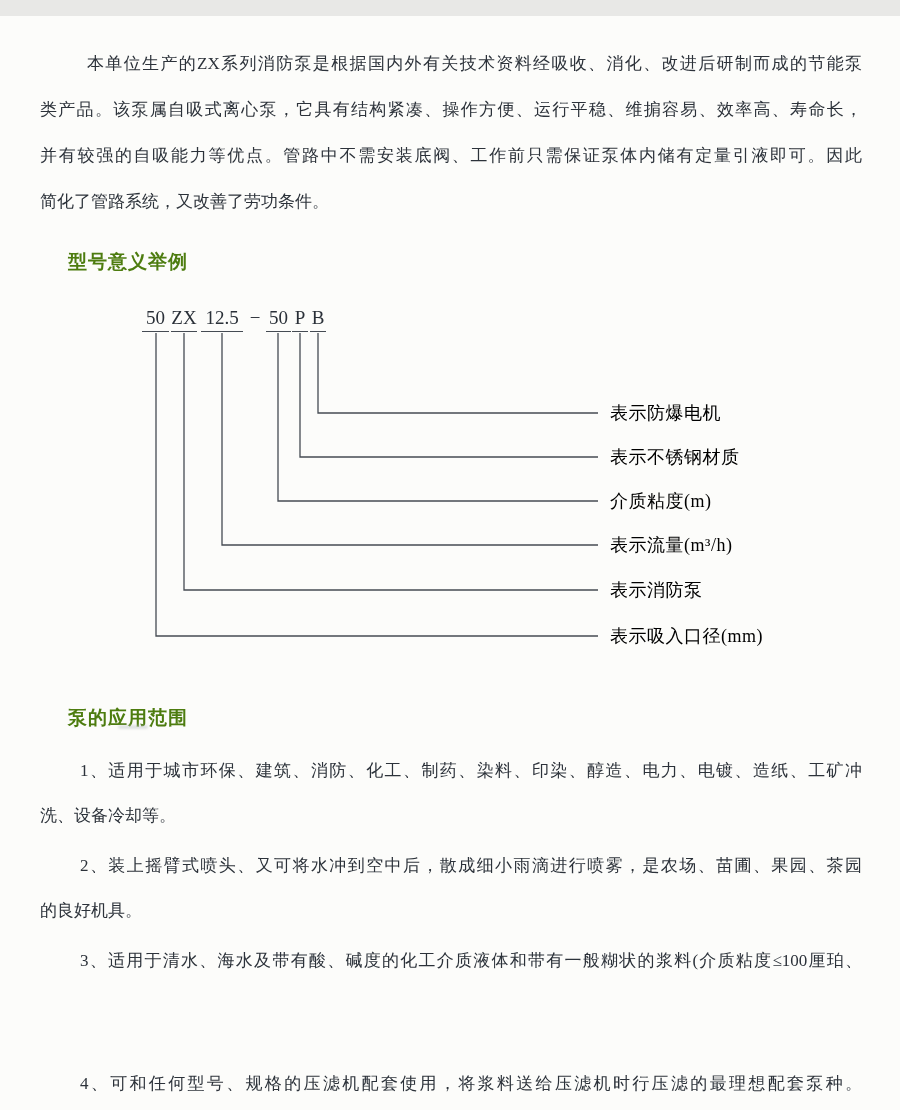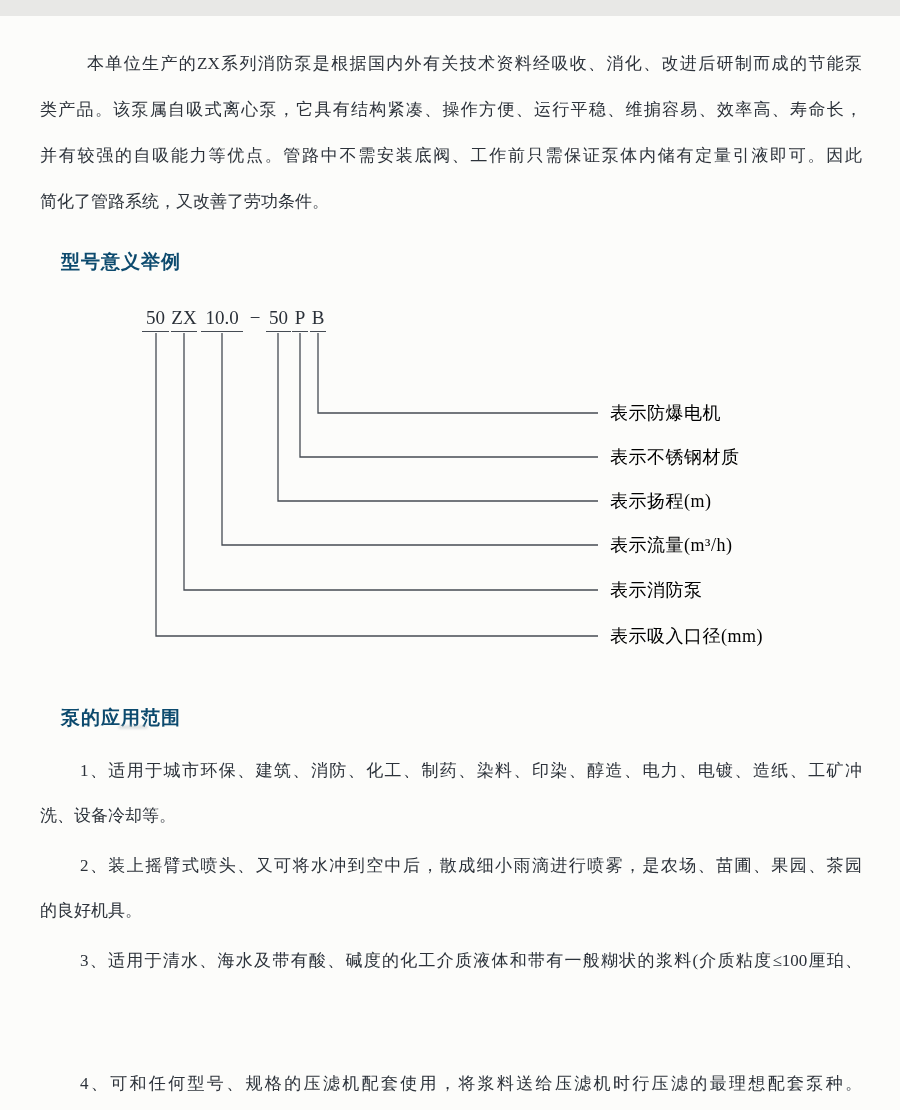--- a/index.html
+++ b/index.html
@@ -23,27 +23,27 @@
     font-size: 17px;
     text-align: justify;
     text-justify: inter-ideograph;
     white-space: nowrap;
   }
   .jfull { text-align-last: justify; white-space: normal; }
   .ind1 { text-indent: 47px; }
   .ind2 { text-indent: 40px; }
   .heading {
     position: absolute;
-    left: 61px;
+    left: 68px;
     height: 24px;
     line-height: 24px;
     font-size: 19px;
     font-weight: bold;
     letter-spacing: 1px;
-    color: #0c4a6e;
+    color: #4d7c0f;
   }
   .diagram { position: absolute; left: 0; top: 285px; width: 812px; height: 400px; }
   .tok {
     position: absolute;
     top: 5px;
     height: 26px;
     line-height: 24px;
     font-size: 19px;
     text-align: center;
     color: #2a3038;
@@ -81,38 +81,38 @@
   <div class="tline jfull ind1" style="top:36px">本单位生产的ZX系列消防泵是根据国内外有关技术资料经吸收、消化、改进后研制而成的节能泵</div>
   <div class="tline jfull" style="top:82px">类产品。该泵属自吸式离心泵，它具有结构紧凑、操作方便、运行平稳、维掮容易、效率高、寿命长，</div>
   <div class="tline jfull" style="top:128px">并有较强的自吸能力等优点。管路中不需安装底阀、工作前只需保证泵体内储有定量引液即可。因此</div>
   <div class="tline" style="top:174px">简化了管路系统，又改善了劳功条件。</div>
 
   <div class="heading" style="top:234px">型号意义举例</div>
 
   <div class="diagram">
     <span class="tok" style="left:142px;width:27px">50</span>
     <span class="tok" style="left:171px;width:26px">ZX</span>
-    <span class="tok" style="left:201px;width:42px">10.0</span>
+    <span class="tok" style="left:201px;width:42px">12.5</span>
     <span class="tok dash" style="left:247px;width:16px">−</span>
     <span class="tok" style="left:266px;width:25px">50</span>
     <span class="tok" style="left:292px;width:16px">P</span>
     <span class="tok" style="left:310px;width:16px">B</span>
 
     <svg class="callout-svg" width="900" height="400" viewBox="0 0 900 400">
       <polyline points="318,32 318,112 598,112" fill="none" stroke="#454b53" stroke-width="1.3"></polyline>
       <polyline points="300,32 300,156 598,156" fill="none" stroke="#454b53" stroke-width="1.3"></polyline>
       <polyline points="278,32 278,200 598,200" fill="none" stroke="#454b53" stroke-width="1.3"></polyline>
       <polyline points="222,32 222,244 598,244" fill="none" stroke="#454b53" stroke-width="1.3"></polyline>
       <polyline points="184,32 184,289 598,289" fill="none" stroke="#454b53" stroke-width="1.3"></polyline>
       <polyline points="156,32 156,335 598,335" fill="none" stroke="#454b53" stroke-width="1.3"></polyline>
     </svg>
 
     <div class="lbl" style="top:100px">表示防爆电机</div>
     <div class="lbl" style="top:144px">表示不锈钢材质</div>
-    <div class="lbl" style="top:188px">表示扬程(m)</div>
+    <div class="lbl" style="top:188px">介质粘度(m)</div>
     <div class="lbl" style="top:232px">表示流量(m³/h)</div>
     <div class="lbl" style="top:277px">表示消防泵</div>
     <div class="lbl" style="top:323px">表示吸入口径(mm)</div>
   </div>
 
   <div class="heading" style="top:690px">泵的应用范围</div>
   <div class="smudge"></div>
 
   <div class="tline jfull ind2" style="top:743px">1、适用于城市环保、建筑、消防、化工、制药、染料、印染、醇造、电力、电镀、造纸、工矿冲</div>
   <div class="tline" style="top:788px">洗、设备冷却等。</div>

